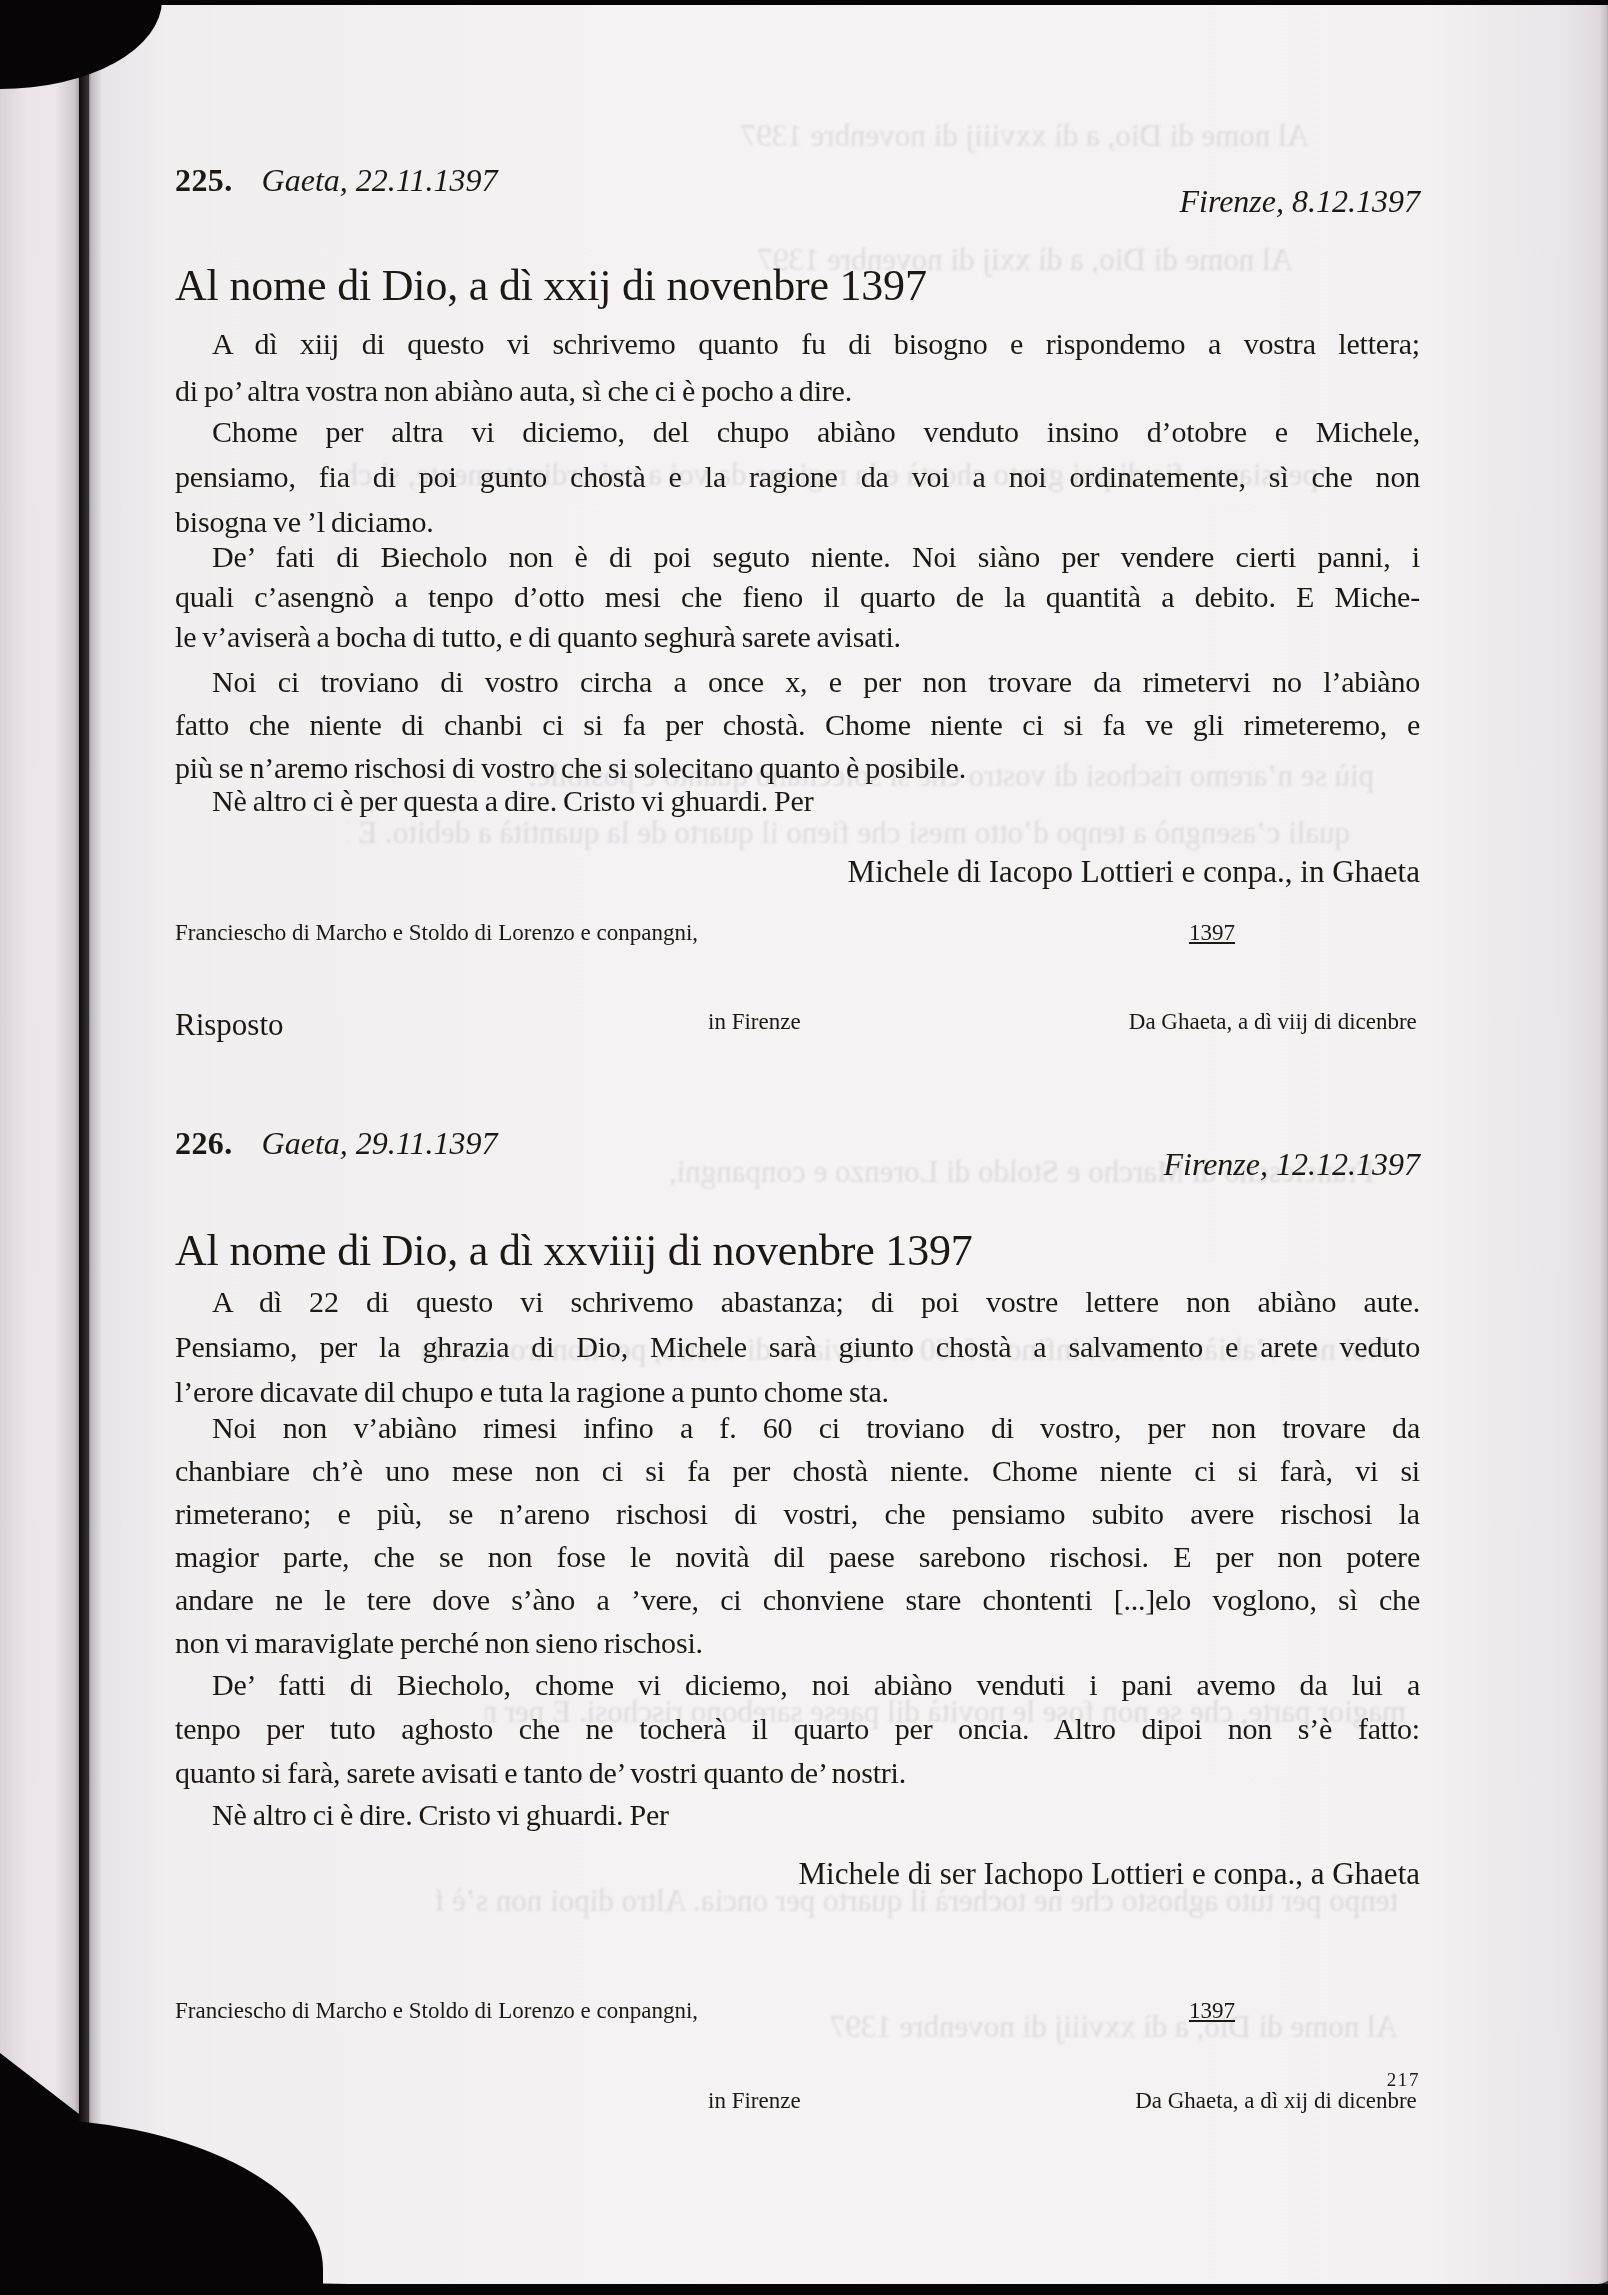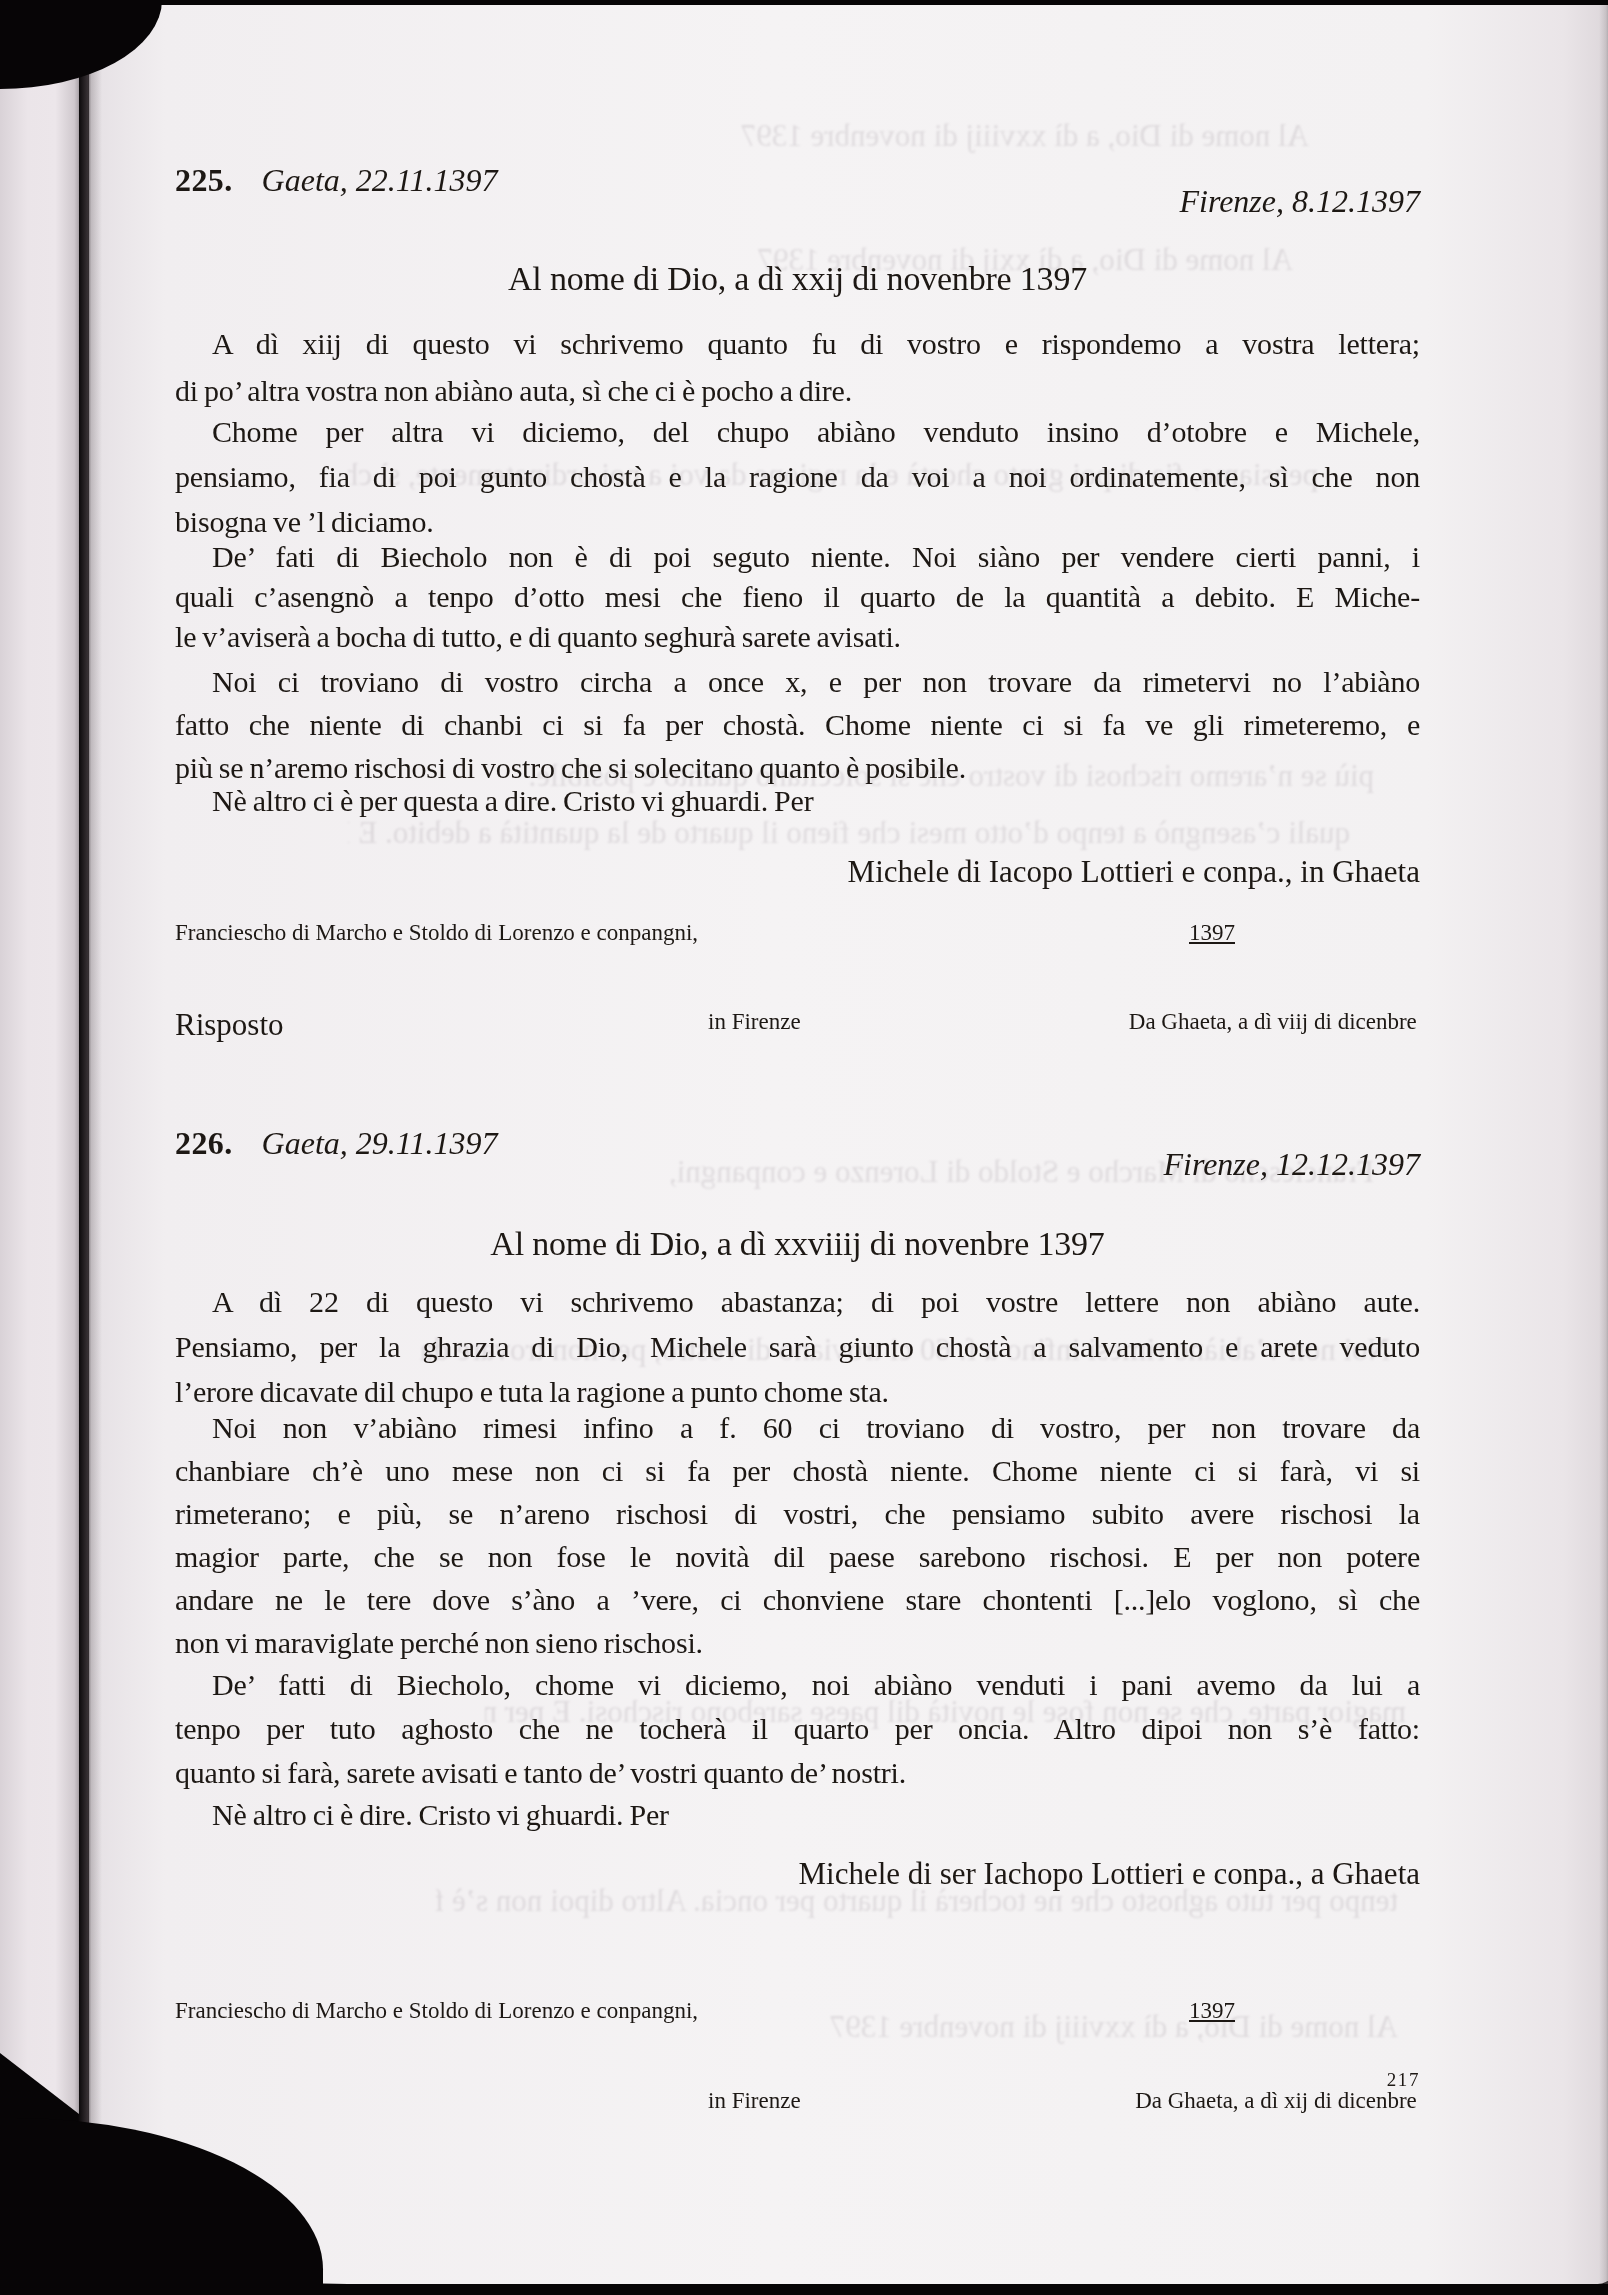--- a/index.html
+++ b/index.html
@@ -45,21 +45,21 @@
   .lh55 .line { line-height:44px; }
   .lh53 .line { line-height:43px; }
   .lh50 .line { line-height:40px; }
   .line { text-align:left; }
   .jl { text-align:justify; text-align-last:justify; }
   .indent { padding-left:37px; }
   .hdr-row { display:flex; justify-content:space-between; font-size:32px; }
   .num { font-weight:bold; letter-spacing:0.4px; }
   .place { font-style:italic; margin-left:29px; }
   .hdr-right { font-style:italic;margin-top:21px; }
-  .salut { text-align:center; font-size:34px; letter-spacing:-0.2px; }
+  .salut { text-align:left; font-size:44px; letter-spacing:-0.2px; }
   .sig-line-right { text-align:right; font-size:31px; }
   .sig-row { position:relative; height:42px; font-size:23px; }
   .sig-left { position:absolute; left:0; top:0; }
   .sig-year { position:absolute; left:1014px; top:0;text-decoration:underline; }
   .sig-city { position:absolute; left:533px; top:0; }
   .sig-dateline { position:absolute; right:3.2px; top:0; }
   .annotation { font-size:31px; }
   .page-num { text-align:right; padding-right:11.3px; font-size:19px; letter-spacing:1.6px; }
   .ghost {
     position:absolute; z-index:5; transform:scaleX(-1);
@@ -95,21 +95,21 @@
     <div class="block hdr-row" style="top:162px;">
       <span>
         <span class="num">225.</span><span class="place">Gaeta, 22.11.1397</span>
       </span>
       <span class="hdr-right">Firenze, 8.12.1397</span>
     </div>
 
     <div class="block salut" style="top:260px;">Al nome di Dio, a dì xxij di novenbre 1397</div>
 
     <div class="block body-txt lh58" style="top:320px;">
-      <div class="line jl indent">A dì xiij di questo vi schrivemo quanto fu di vostro e rispondemo a vostra lettera;</div>
+      <div class="line jl indent">A dì xiij di questo vi schrivemo quanto fu di bisogno e rispondemo a vostra lettera;</div>
       <div class="line">di po’ altra vostra non abiàno auta, sì che ci è pocho a dire.</div>
     </div>
 
     <div class="block body-txt lh56" style="top:409px;">
       <div class="line jl indent">Chome per altra vi diciemo, del chupo abiàno venduto insino d’otobre e Michele,</div>
       <div class="line jl">pensiamo, fia di poi gunto chostà e la ragione da voi a noi ordinatemente, sì che non</div>
       <div class="line">bisogna ve ’l diciamo.</div>
     </div>
 
     <div class="block body-txt lh50" style="top:537px;">

